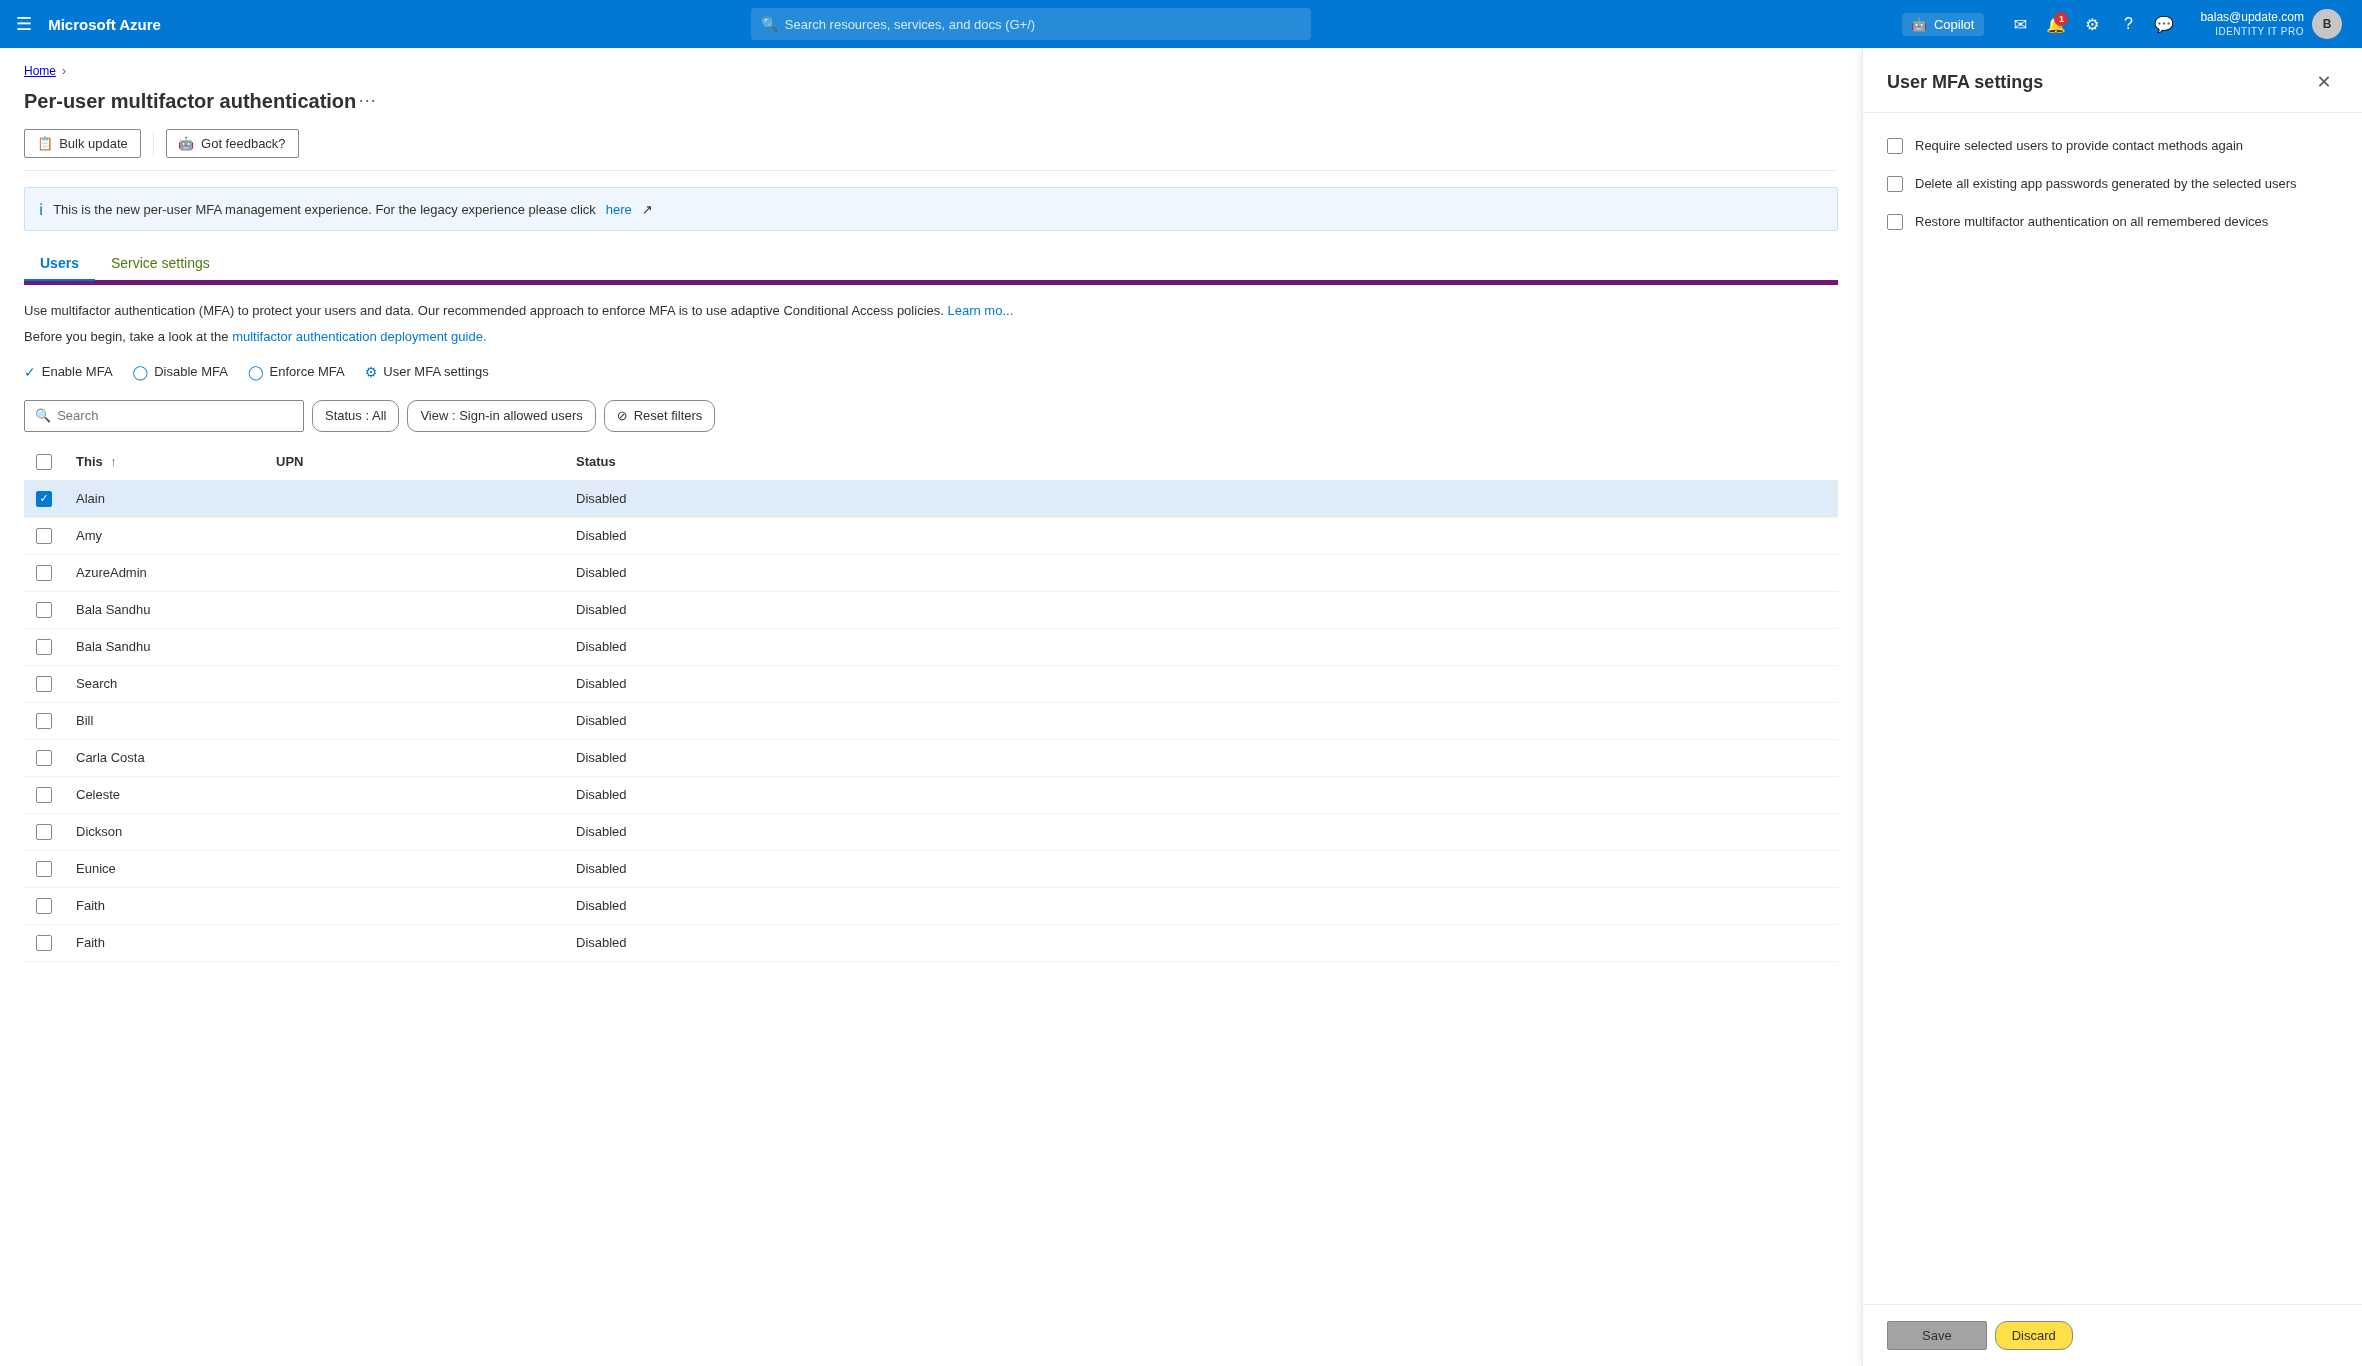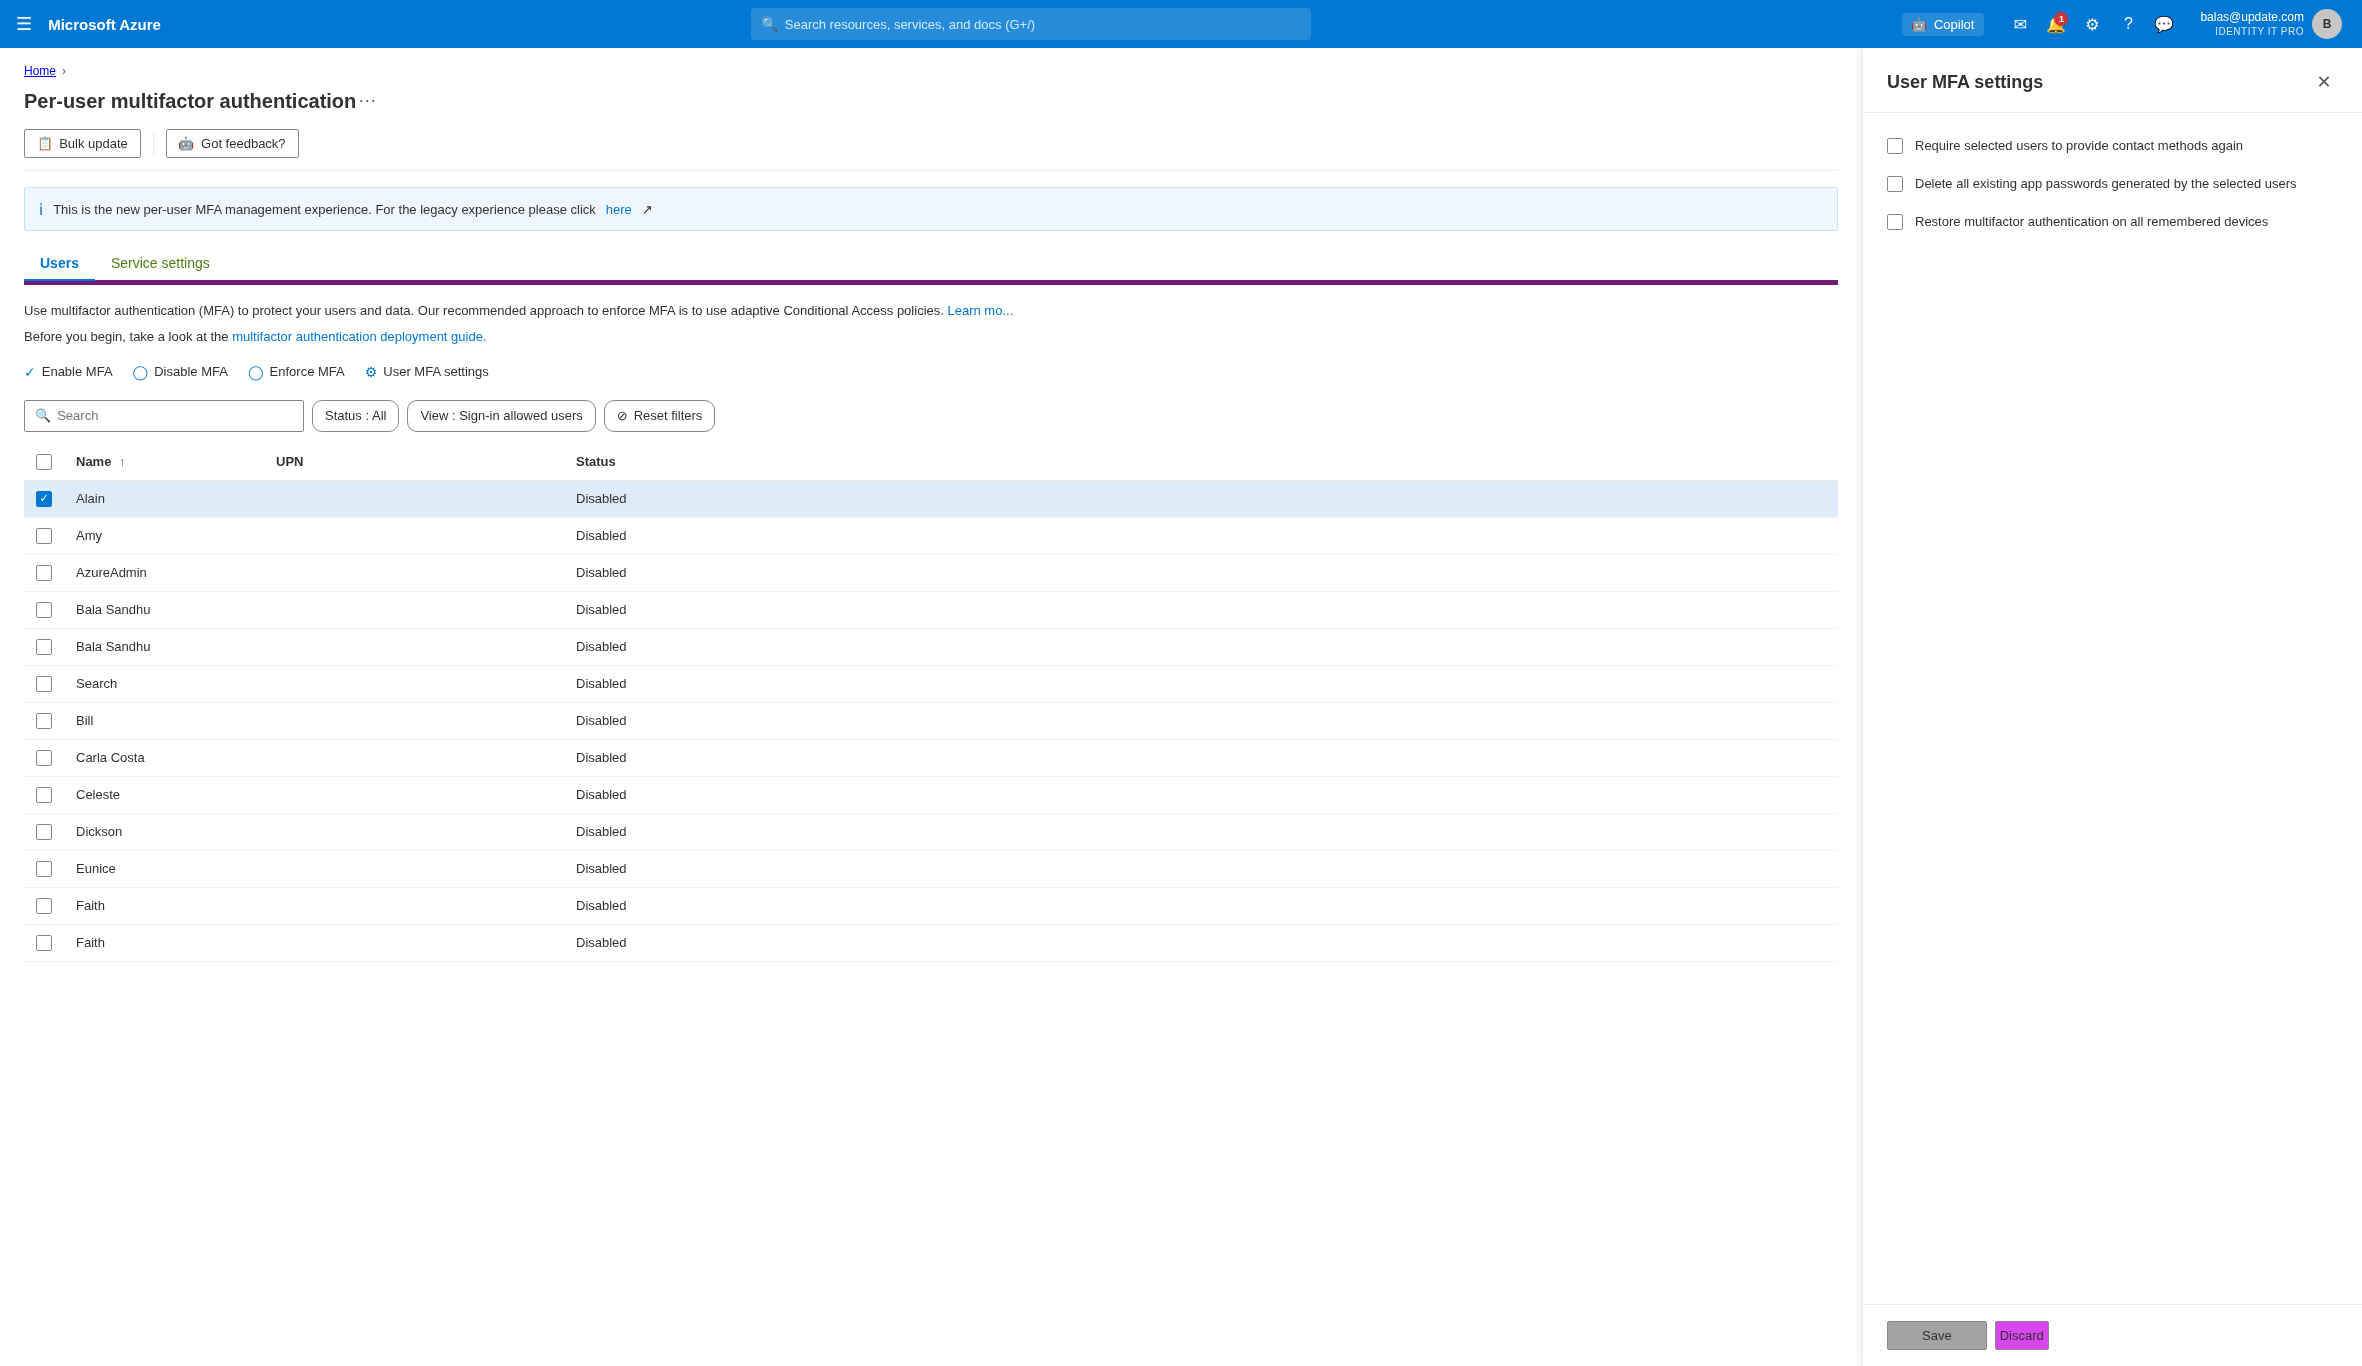--- a/index.html
+++ b/index.html
@@ -375,24 +375,24 @@
     .btn-save {
       padding: 6px 34px;
       background: #a3a3a3;
       border: 1px solid #8a8886;
       border-radius: 2px;
       cursor: pointer;
       font-size: 13px;
       color: #323130;
     }
     .btn-discard {
-      padding: 6px 4px;
-      background: #d946ef;
+      padding: 6px 16px;
+      background: #fde047;
       border: 1px solid #8a8886;
-      border-radius: 2px;
+      border-radius: 12px;
       cursor: pointer;
       font-size: 13px;
       color: #323130;
     }
   </style>
 </head>
 <body>
 
 <nav class="top-nav">
   <span class="nav-hamburger">☰</span>
@@ -507,21 +507,21 @@
       </button>
     </div>
 
     <table class="users-table">
       <thead>
         <tr>
           <th class="checkbox-cell">
             <div class="custom-checkbox"></div>
           </th>
           <th class="name-cell">
-            <span>Name</span>
+            <span>This</span>
             <span class="sort-indicator">↑</span>
           </th>
           <th class="upn-cell">UPN</th>
           <th class="status-cell">Status</th>
         </tr>
       </thead>
       <tbody id="table-body">
       <tr class="selected">
             <td class="checkbox-cell">
               <div class="custom-checkbox checked"></div>

